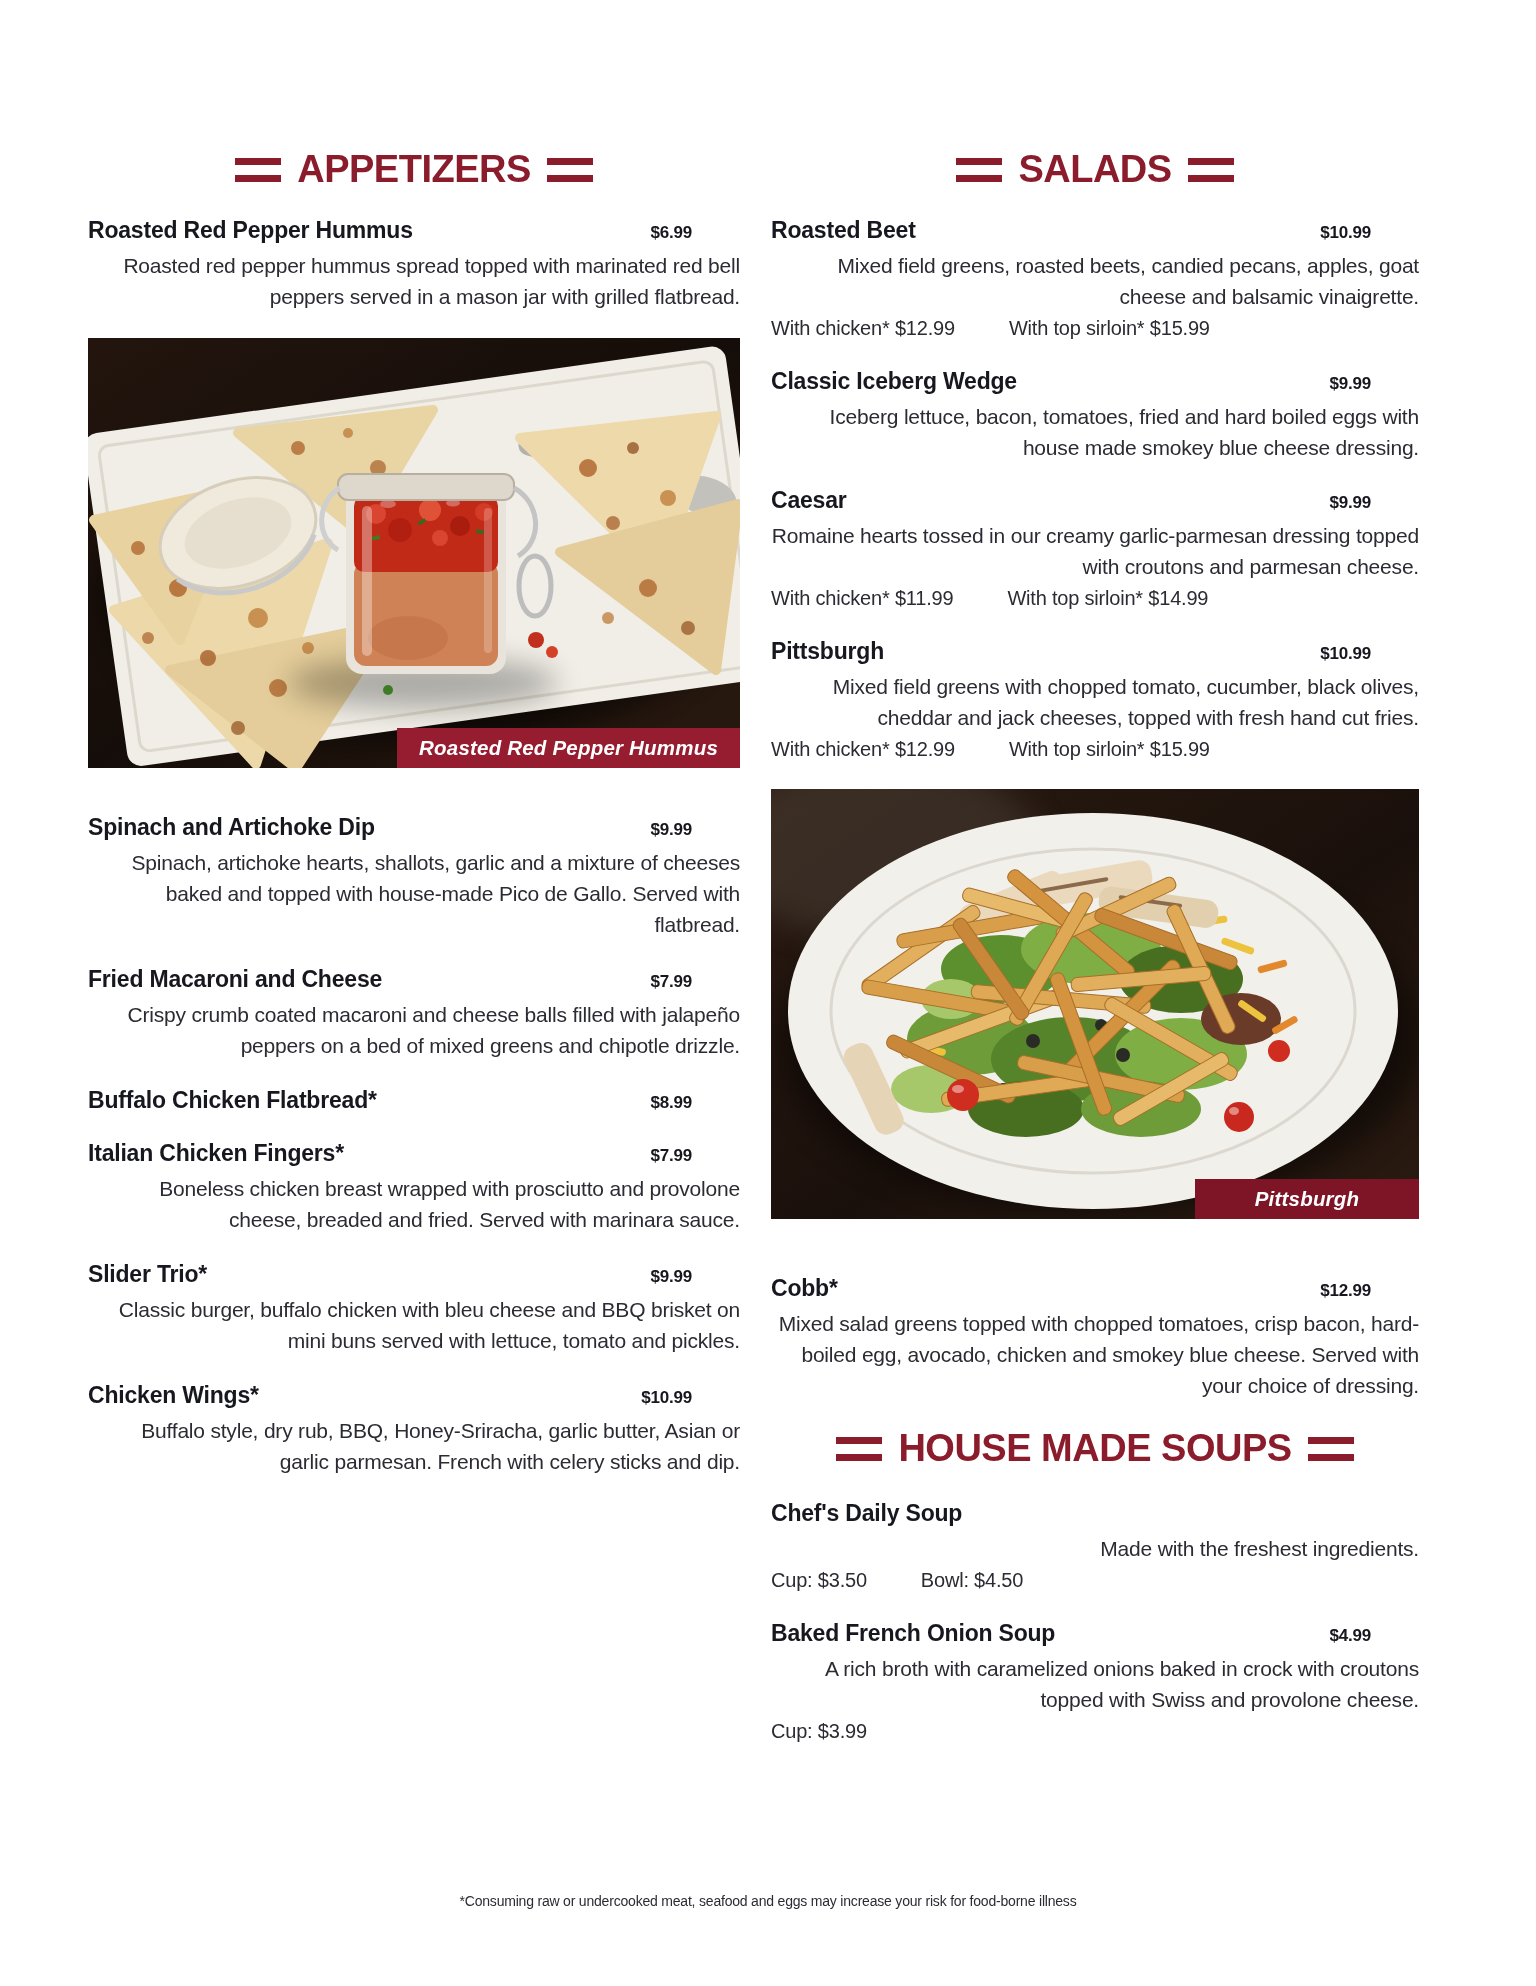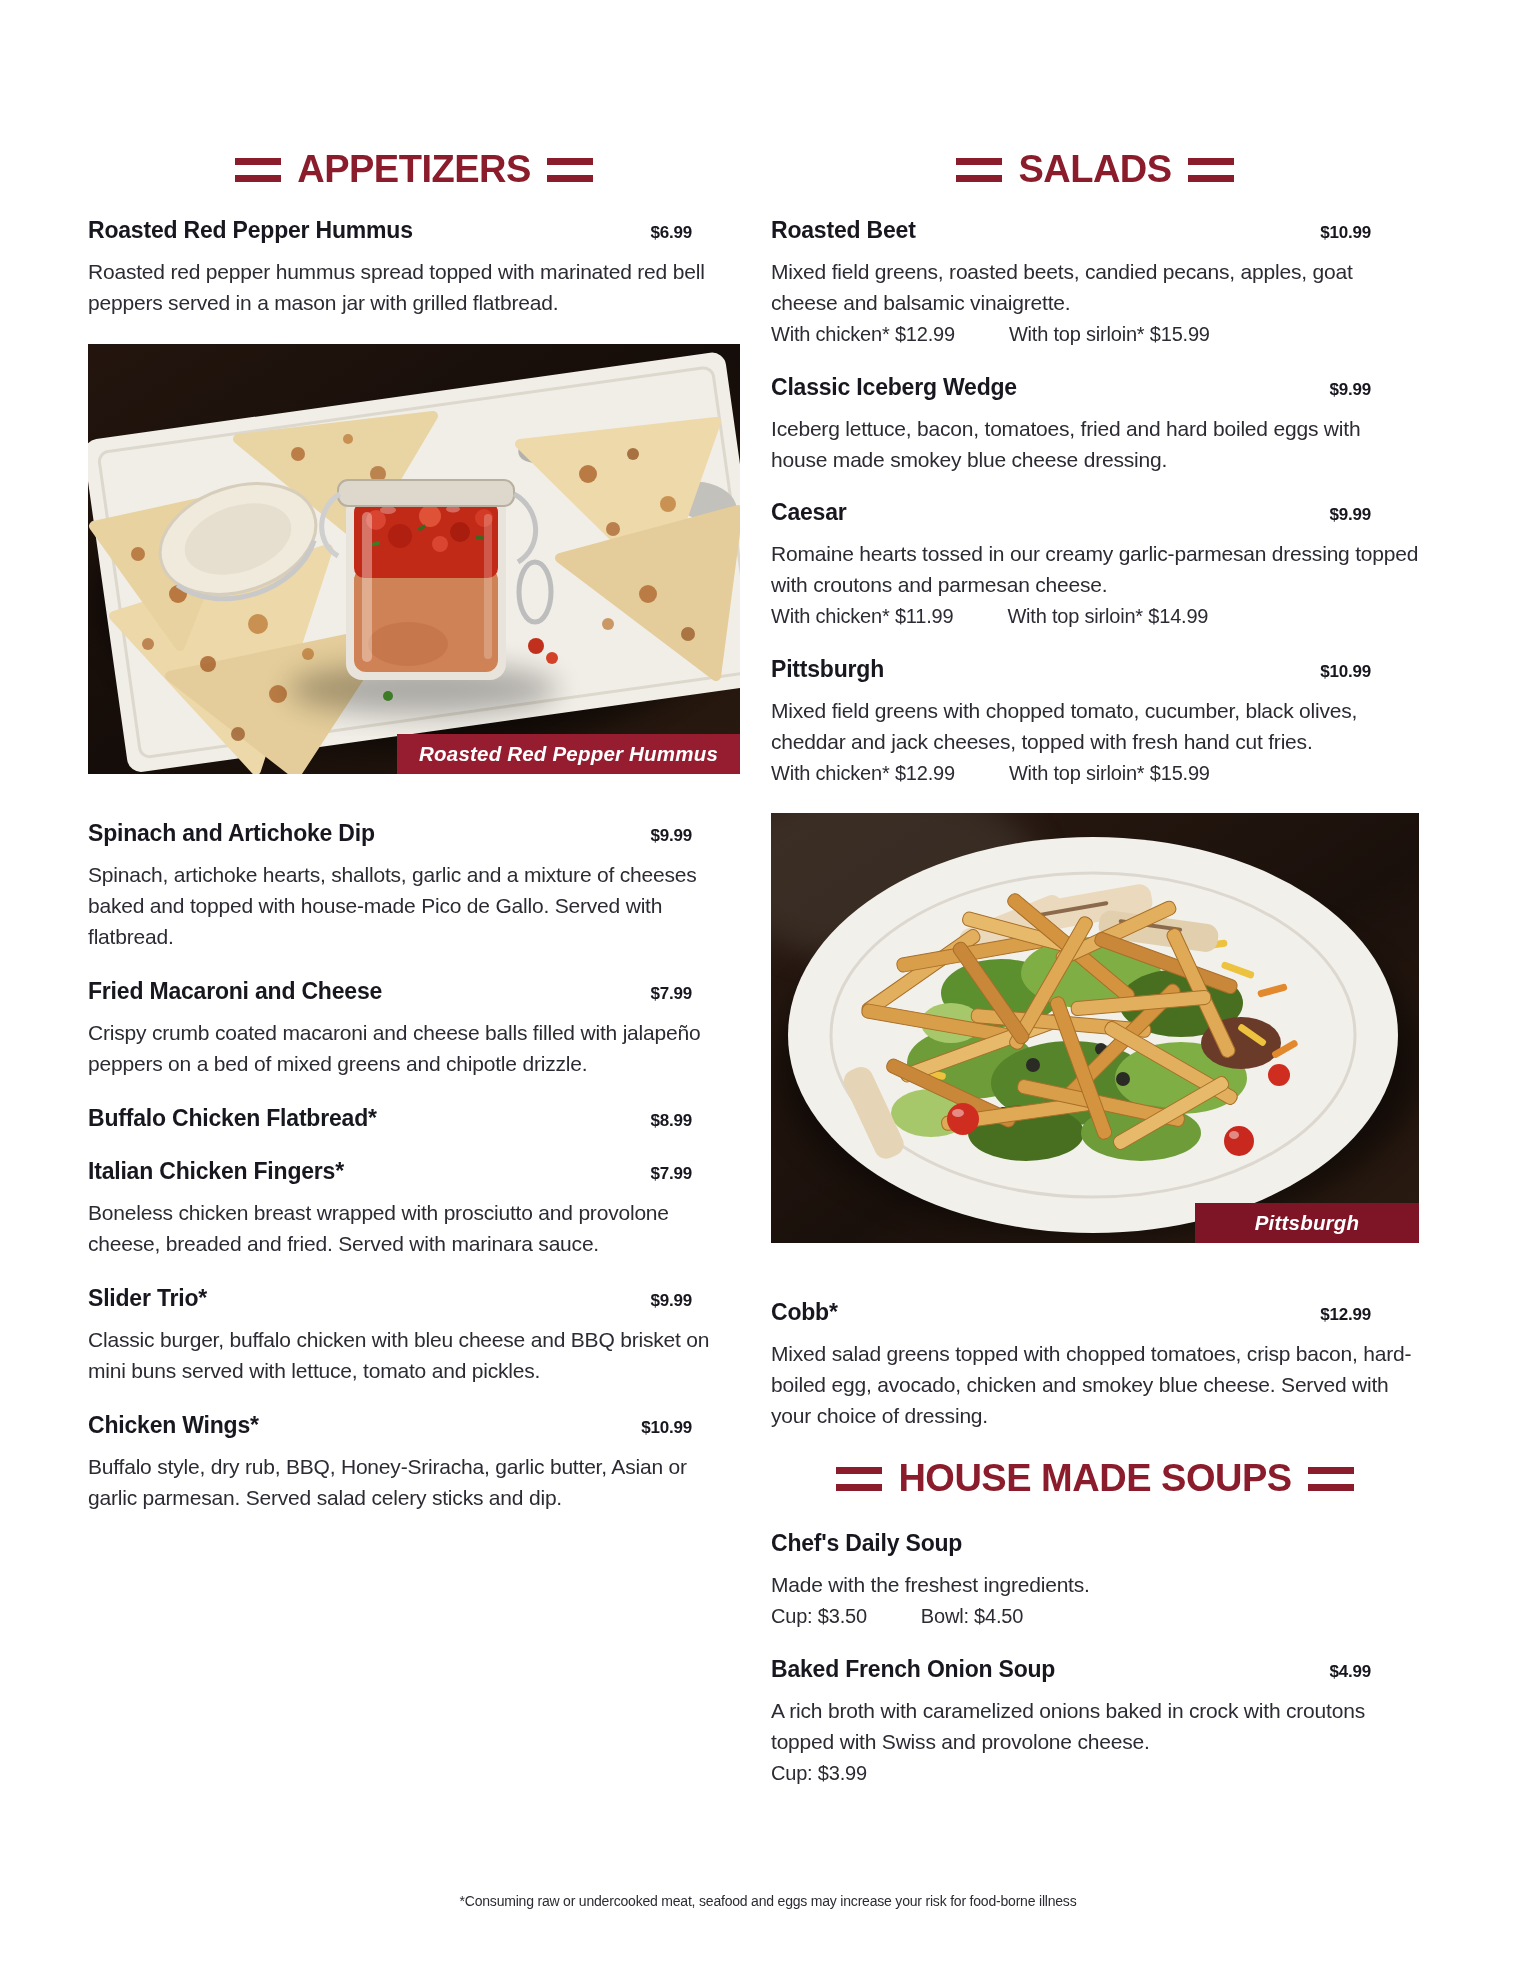--- a/index.html
+++ b/index.html
@@ -22,21 +22,21 @@
     color:var(--maroon);font-weight:700;font-size:38px;letter-spacing:-0.5px;
     margin:0 0 26px 0;white-space:nowrap;
   }
   .section-header.soups{margin-top:26px;margin-bottom:30px;}
   .dbar{width:46px;height:24px;border-top:7px solid var(--maroon);border-bottom:7px solid var(--maroon);box-sizing:border-box;flex:0 0 auto;}
   .item{margin-bottom:26px;}
   .col-right .item{margin-bottom:24px;}
   .item-head{display:flex;justify-content:space-between;align-items:baseline;padding-right:48px;}
   .item-name{font-weight:700;font-size:23px;letter-spacing:-0.2px;color:var(--title-text);}
   .item-price{font-weight:700;font-size:17px;letter-spacing:-0.2px;color:var(--title-text);}
-  .item-desc{font-size:21px;line-height:31px;letter-spacing:-0.2px;margin-top:12px;}
+  .item-desc{font-size:21px;line-height:31px;letter-spacing:-0.2px;margin-top:6px;text-align:right;}
   .item-opts{display:flex;gap:54px;font-size:20px;line-height:31px;letter-spacing:-0.2px;margin-top:1px;}
   .photo{position:relative;overflow:hidden;}
   .photo svg{display:block;}
   .photo-hummus{width:652px;height:430px;margin:20px 0 46px 0;}
   .photo-salad{width:648px;height:430px;margin:10px 0 56px 0;}
   .photo-caption{
     position:absolute;right:0;bottom:0;height:40px;min-width:180px;padding:0 22px;
     display:flex;align-items:center;justify-content:center;
     color:#ffffff;font-style:italic;font-weight:700;font-size:20.5px;letter-spacing:0.2px;white-space:nowrap;
   }
@@ -195,21 +195,21 @@
         <span class="item-price">$9.99</span>
       </div>
       <div class="item-desc">Classic burger, buffalo chicken with bleu cheese and BBQ brisket on mini buns served with lettuce, tomato and pickles.</div>
     </div>
 
     <div class="item">
       <div class="item-head">
         <span class="item-name">Chicken Wings*</span>
         <span class="item-price">$10.99</span>
       </div>
-      <div class="item-desc">Buffalo style, dry rub, BBQ, Honey-Sriracha, garlic butter, Asian or garlic parmesan. Served salad celery sticks and dip.</div>
+      <div class="item-desc">Buffalo style, dry rub, BBQ, Honey-Sriracha, garlic butter, Asian or garlic parmesan. French with celery sticks and dip.</div>
     </div>
   </div>
 
   <div class="col col-right">
     <div class="section-header">
       <span class="dbar"></span>
       <span>SALADS</span>
       <span class="dbar"></span>
     </div>
 

